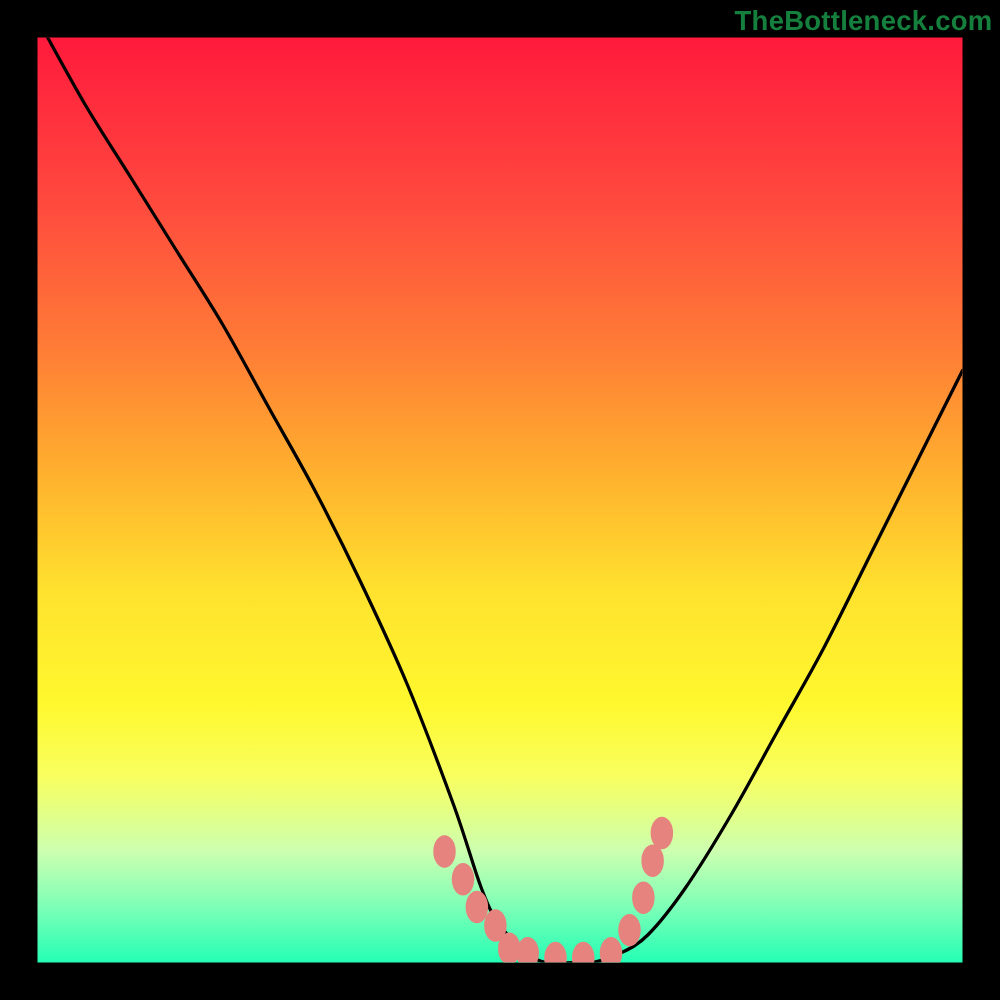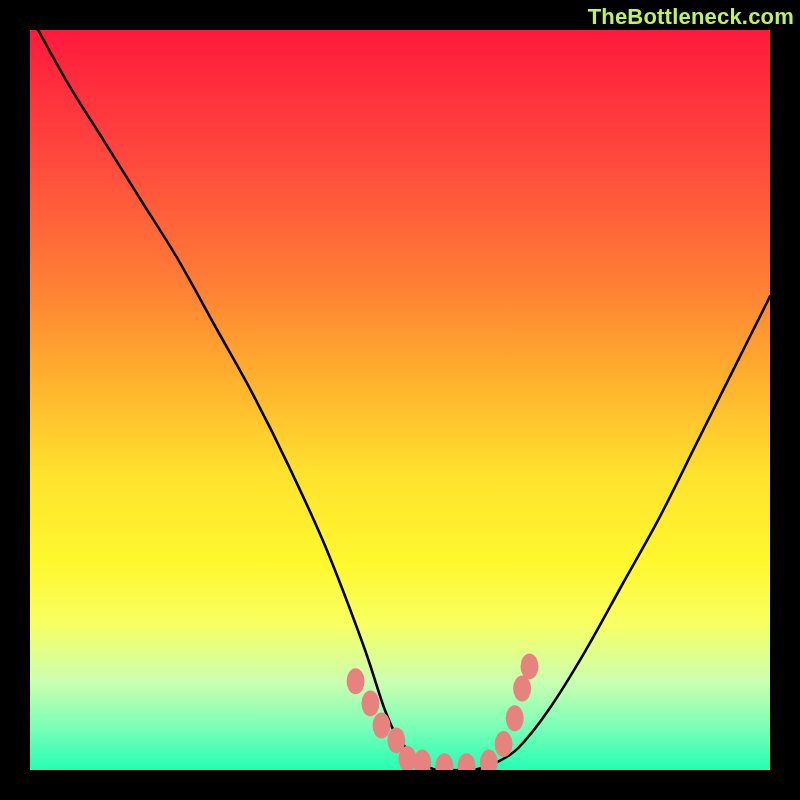--- a/index.html
+++ b/index.html
@@ -46,21 +46,21 @@
     left: 0;
     width: 740px;
     height: 740px;
   }
   .watermark {
     position: absolute;
     top: 4px;
     right: 6px;
     font-size: 22px;
     font-weight: 600;
-    color: #bef264;
+    color: #15803d;
     letter-spacing: 0.2px;
   }
 </style>
 </head>
 <body>
 
 <div class="frame">
   <div class="plot">
     <svg class="curve" viewBox="0 0 740 740" preserveAspectRatio="none">
       <path id="curve-path" fill="none" stroke="#000000" stroke-width="2.6" stroke-linecap="round" d="M 0.0 -14.8 C 6.2 -3.7, 24.7 30.8, 37.0 51.8 C 49.3 72.8, 61.7 91.3, 74.0 111.0 C 86.3 130.7, 98.7 150.5, 111.0 170.2 C 123.3 189.9, 135.7 208.4, 148.0 229.4 C 160.3 250.4, 172.7 273.8, 185.0 296.0 C 197.3 318.2, 209.7 339.2, 222.0 362.6 C 234.3 386.0, 246.7 410.7, 259.0 436.6 C 271.3 462.5, 283.7 488.4, 296.0 518.0 C 308.3 547.6, 323.1 587.1, 333.0 614.2 C 342.9 641.3, 349.0 664.8, 355.2 680.8 C 361.4 696.8, 363.8 701.8, 370.0 710.4 C 376.2 719.0, 386.0 727.7, 392.2 732.6 C 398.4 737.5, 400.8 738.8, 407.0 740.0 C 413.2 741.2, 423.0 740.0, 429.2 740.0 C 435.4 740.0, 437.8 741.2, 444.0 740.0 C 450.2 738.8, 458.8 736.3, 466.2 732.6 C 473.6 728.9, 479.8 726.4, 488.4 717.8 C 497.0 709.2, 506.9 696.8, 518.0 680.8 C 529.1 664.8, 542.7 642.6, 555.0 621.6 C 567.3 600.6, 579.7 577.2, 592.0 555.0 C 604.3 532.8, 616.7 511.8, 629.0 488.4 C 641.3 465.0, 653.7 439.1, 666.0 414.4 C 678.3 389.7, 690.7 365.1, 703.0 340.4 C 715.3 315.7, 733.8 278.7, 740.0 266.4"></path>

